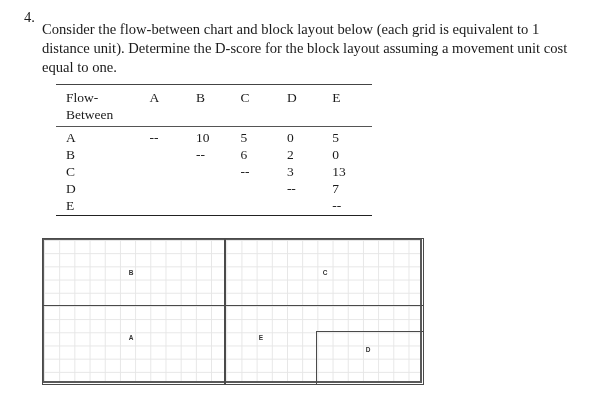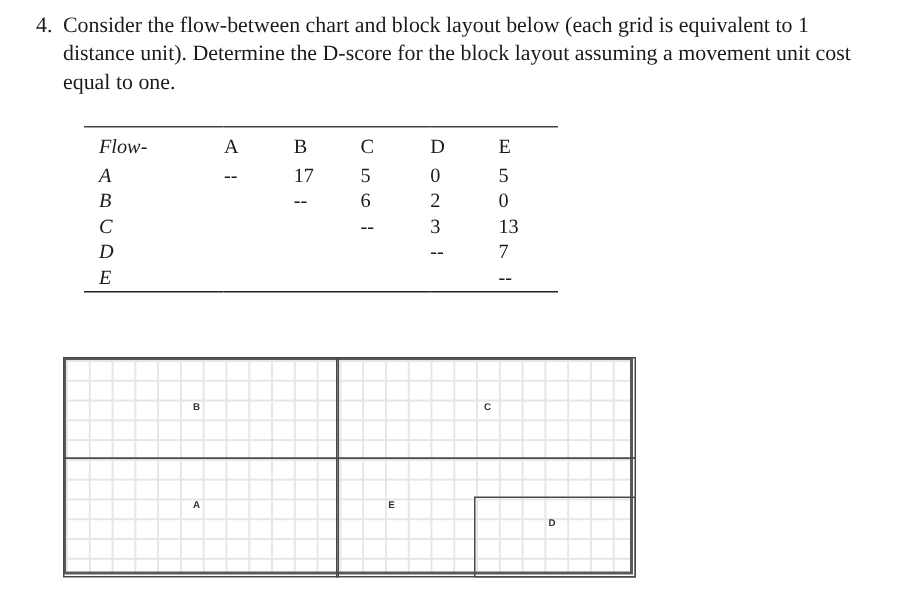--- a/index.html
+++ b/index.html
@@ -2,31 +2,31 @@
 <html><head>
 <meta charset="utf-8">
 <style>
   html, body { margin: 0; padding: 0; background: #ffffff; }
   body { width: 612px; height: 410px; position: relative; overflow: hidden;
          font-family: "Liberation Serif", "DejaVu Serif", serif; color: #1a1a1a; }
 
   .question { position: absolute; left: 24px; top: 8px; width: 560px;
               font-size: 14.6px; line-height: 19px; }
   .q-num { position: absolute; left: 0; top: 0; }
-  .q-text { position: absolute; left: 18px; top: 0; width: 545px; }
+  .q-text { position: absolute; left: 18px; top: 12px; width: 545px; }
 
   .flow-table { position: absolute; left: 56px; top: 84px; width: 316px;
                 border-collapse: collapse; font-size: 13.5px; line-height: 17px; }
   .flow-table th, .flow-table td { padding: 0; font-weight: normal; text-align: left;
                                     vertical-align: top; height: 17px; }
   .flow-table thead tr.first th { border-top: 1.5px solid #444; padding-top: 4px; }
   .flow-table thead tr.second th { border-bottom: 1.5px solid #555; padding-bottom: 3px; }
   .flow-table tbody tr:first-child td { padding-top: 2px; }
   .flow-table tbody tr:last-child td { border-bottom: 1.5px solid #222; padding-bottom: 1px; }
-  .flow-table .c0 { width: 84px; padding-left: 10px; font-style: italic; }
+  .flow-table .c0 { width: 84px; padding-left: 10px; }
   .flow-table .c1 { width: 47px; }
   .flow-table .c2 { width: 45px; }
   .flow-table .c3 { width: 47px; }
   .flow-table .c4 { width: 46px; }
   .flow-table .c5 { width: 40px; }
 
   .layout { position: absolute; left: 42px; top: 238px; width: 380px; height: 145px;
             border: 2px solid #5a5a5a; box-sizing: border-box;
             background-color: #fff;
             background-image:
@@ -48,26 +48,34 @@
 <table class="flow-table">
   <thead>
     <tr class="first">
       <th class="c0">Flow-</th>
       <th class="c1">A</th>
       <th class="c2">B</th>
       <th class="c3">C</th>
       <th class="c4">D</th>
       <th class="c5">E</th>
     </tr>
+    <tr class="second">
+      <th class="c0">Between</th>
+      <th class="c1"></th>
+      <th class="c2"></th>
+      <th class="c3"></th>
+      <th class="c4"></th>
+      <th class="c5"></th>
+    </tr>
   </thead>
   <tbody>
     <tr>
       <td class="c0">A</td>
       <td class="c1">--</td>
-      <td class="c2">17</td>
+      <td class="c2">10</td>
       <td class="c3">5</td>
       <td class="c4">0</td>
       <td class="c5">5</td>
     </tr>
     <tr>
       <td class="c0">B</td>
       <td class="c1"></td>
       <td class="c2">--</td>
       <td class="c3">6</td>
       <td class="c4">2</td>

